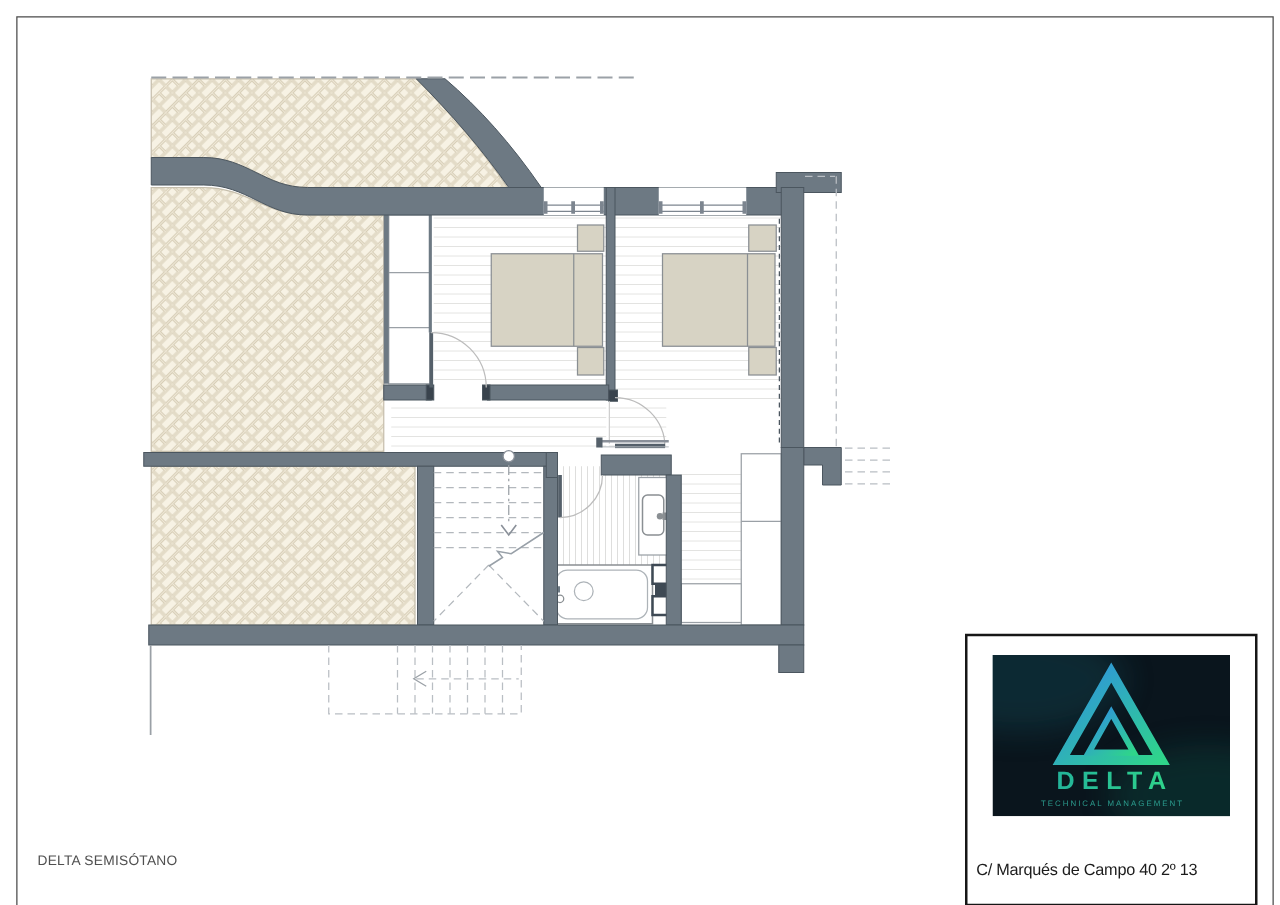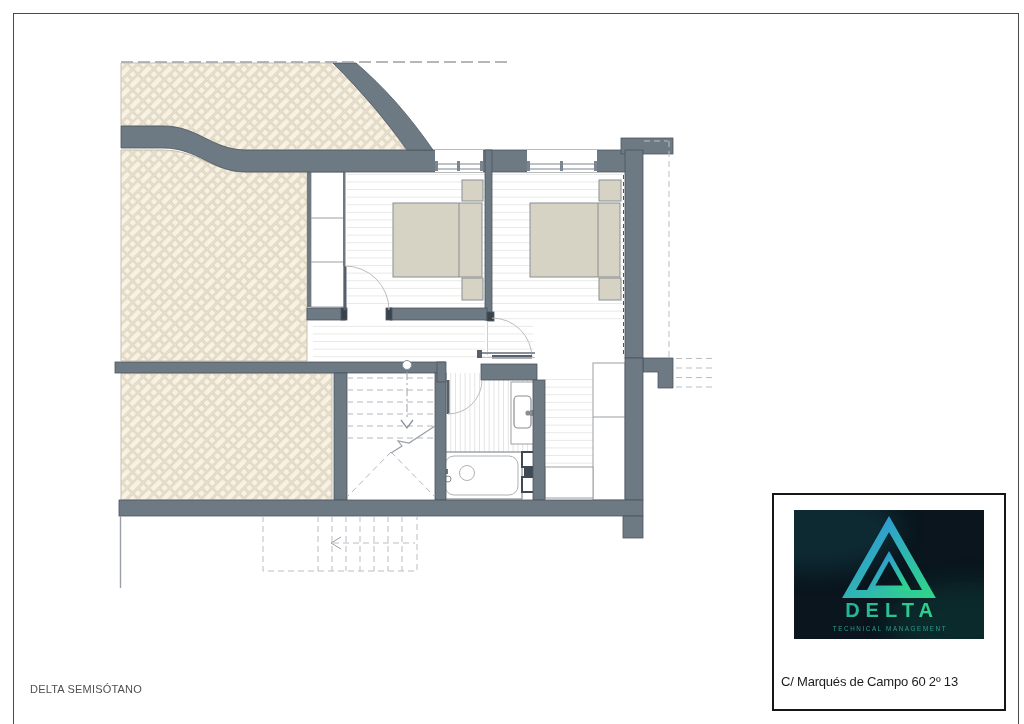--- a/index.html
+++ b/index.html
@@ -10,21 +10,21 @@
   .sheet-frame {
     position:absolute; left:13px; top:13px; width:1004px; height:760px;
     border:1px solid #4a4a4a; pointer-events:none;
   }
   .plan-svg { position:absolute; left:0; top:0; width:1024px; height:724px; }
   .title-block {
     position:absolute; left:30px; top:654px; color:#505050;
     font-size:11px; line-height:14px; letter-spacing:0.2px; white-space:pre-wrap;
   }
   .company-box {
-    position:absolute; left:772px; top:493px; width:234px; height:218px;
+    position:absolute; left:772px; top:507px; width:234px; height:218px;
     border:2px solid #161616; background:#ffffff; box-sizing:border-box;
   }
   .logo-svg { display:block; margin:15px auto 3px auto; width:190px; height:129px; }
   .company-address {
     padding-left:7px; padding-right:2px; color:#1c1c1c;
     font-size:13px; line-height:16px; letter-spacing:-0.2px; white-space:pre-wrap;
   }
 </style>
 </head>
 <body>
@@ -233,20 +233,20 @@
       </defs>
       <rect width="190" height="129" fill="#0a151d"></rect>
       <ellipse cx="22" cy="20" rx="85" ry="42" fill="#135a66" opacity="0.30" filter="url(#lblur)"></ellipse>
       <ellipse cx="172" cy="112" rx="80" ry="40" fill="#0f5a4c" opacity="0.30" filter="url(#lblur)"></ellipse>
       <path d="M 95,14 L 135,84 L 55,84 Z" fill="none" stroke="url(#triGrad)" stroke-width="8"></path>
       <path d="M 95,46 L 113,78 L 77,78 Z" fill="none" stroke="url(#triGrad)" stroke-width="5"></path>
       <text x="98" y="107" text-anchor="middle" fill="url(#txtGrad)" style="font-family:'Liberation Sans',sans-serif;font-weight:bold;font-size:20px;letter-spacing:6px;">DELTA</text>
       <text x="96" y="121" text-anchor="middle" fill="#2fa898" opacity="0.9" style="font-family:'Liberation Sans',sans-serif;font-size:6.3px;letter-spacing:1.6px;">TECHNICAL MANAGEMENT</text>
     </svg>
     <div class="company-address">
-      <div>C/ Marqués de Campo 60 2º 13</div>
+      <div>C/ Marqués de Campo 40 2º 13</div>
       <div>03700  Dénia - Alicante</div>
       
       
     </div>
   </div>
 
 </div>
 
 </body></html>

